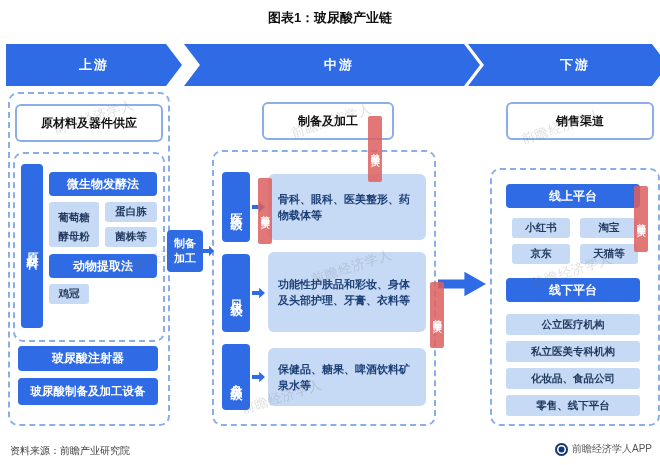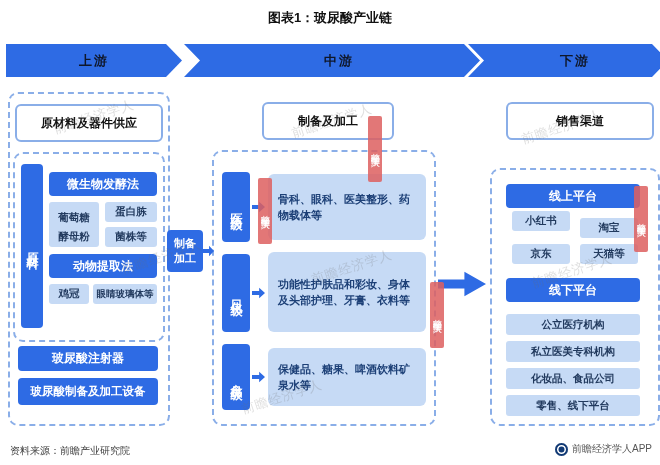--- a/index.html
+++ b/index.html
@@ -3,21 +3,21 @@
 <meta charset="utf-8">
 <style>
   html,body{margin:0;padding:0;background:#fff;}
   .page{position:relative;width:660px;height:465px;background:#ffffff;overflow:hidden;
         font-family:"Liberation Sans","DejaVu Sans",sans-serif;}
 
   .title{position:absolute;top:9px;left:0;right:0;text-align:center;
          font-size:13px;font-weight:bold;color:#111;}
 
   
-  .stage-arrow{position:absolute;top:44px;height:33px;background:#2e6be4;color:#0f172a;
+  .stage-arrow{position:absolute;top:44px;height:42px;background:#2e6be4;color:#ffffff;
                font-weight:bold;font-size:13px;display:flex;align-items:center;justify-content:center;
                letter-spacing:2px;}
   .arrow-first{clip-path:polygon(0 0,calc(100% - 16px) 0,100% 50%,calc(100% - 16px) 100%,0 100%);}
   .arrow-mid{clip-path:polygon(0 0,calc(100% - 16px) 0,100% 50%,calc(100% - 16px) 100%,0 100%,16px 50%);
              padding-left:14px;}
 
   .dashed-box{position:absolute;border:2px dashed #8aaee8;border-radius:10px;background:transparent;}
   .header-box{position:absolute;background:#fff;border:2px solid #8aaee8;border-radius:6px;
               display:flex;align-items:center;justify-content:center;
               font-weight:bold;font-size:12px;color:#111;z-index:2;}
@@ -68,21 +68,20 @@
 
     <div class="dashed-box" style="left:3px;top:58px;width:148px;height:186px;">
       <div class="blue-box v-text" style="left:6px;top:10px;width:22px;height:164px;font-size:12px;">原材料</div>
       <div class="blue-box" style="left:34px;top:18px;width:108px;height:24px;">微生物发酵法</div>
       <div class="light-box" style="left:34px;top:48px;width:50px;height:32px;">葡萄糖</div>
       <div class="light-box" style="left:90px;top:48px;width:52px;height:20px;">蛋白胨</div>
       <div class="light-box" style="left:34px;top:73px;width:50px;height:20px;">酵母粉</div>
       <div class="light-box" style="left:90px;top:73px;width:52px;height:20px;">菌株等</div>
       <div class="blue-box" style="left:34px;top:100px;width:108px;height:24px;">动物提取法</div>
       <div class="light-box" style="left:34px;top:130px;width:40px;height:20px;">鸡冠</div>
-      <div class="light-box" style="left:78px;top:130px;width:64px;height:20px;font-size:9.5px;">眼睛玻璃体等</div>
     </div>
 
     <div class="blue-box" style="left:8px;top:252px;width:140px;height:25px;">玻尿酸注射器</div>
     <div class="blue-box" style="left:8px;top:284px;width:140px;height:27px;font-size:11.5px;">玻尿酸制备及加工设备</div>
   </div>
 
   <div class="blue-box" style="left:167px;top:230px;width:36px;height:42px;font-size:11px;line-height:1.4;padding:10px 2px;box-sizing:border-box;">制备加工</div>
   <div class="arrow-shape" style="left:203px;top:245px;width:11px;height:12px;"></div>
 
   <div class="header-box" style="left:262px;top:102px;width:128px;height:34px;">制备及加工</div>
@@ -98,21 +97,21 @@
     <div class="blue-box v-text" style="left:8px;top:192px;width:28px;height:66px;">食品级</div>
     <div class="arrow-shape" style="left:38px;top:219px;width:13px;height:12px;"></div>
     <div class="desc-box" style="left:54px;top:196px;width:158px;height:58px;">保健品、糖果、啤酒饮料矿泉水等</div>
   </div>
 
   <div class="arrow-shape" style="left:438px;top:270px;width:48px;height:28px;"></div>
 
   <div class="header-box" style="left:506px;top:102px;width:144px;height:34px;">销售渠道</div>
   <div class="dashed-box" style="left:490px;top:168px;width:166px;height:254px;">
     <div class="blue-box" style="left:14px;top:14px;width:134px;height:24px;">线上平台</div>
-    <div class="light-box" style="left:20px;top:41px;width:58px;height:20px;">小红书</div>
+    <div class="light-box" style="left:20px;top:48px;width:58px;height:20px;">小红书</div>
     <div class="light-box" style="left:88px;top:48px;width:58px;height:20px;">淘宝</div>
     <div class="light-box" style="left:20px;top:74px;width:58px;height:20px;">京东</div>
     <div class="light-box" style="left:88px;top:74px;width:58px;height:20px;">天猫等</div>
 
     <div class="blue-box" style="left:14px;top:108px;width:134px;height:24px;">线下平台</div>
     <div class="light-box" style="left:14px;top:171px;width:134px;height:21px;">私立医美专科机构</div>
     <div class="light-box" style="left:14px;top:144px;width:134px;height:21px;">公立医疗机构</div>
     <div class="light-box" style="left:14px;top:198px;width:134px;height:21px;">化妆品、食品公司</div>
     <div class="light-box" style="left:14px;top:225px;width:134px;height:21px;">零售、线下平台</div>
   </div>

